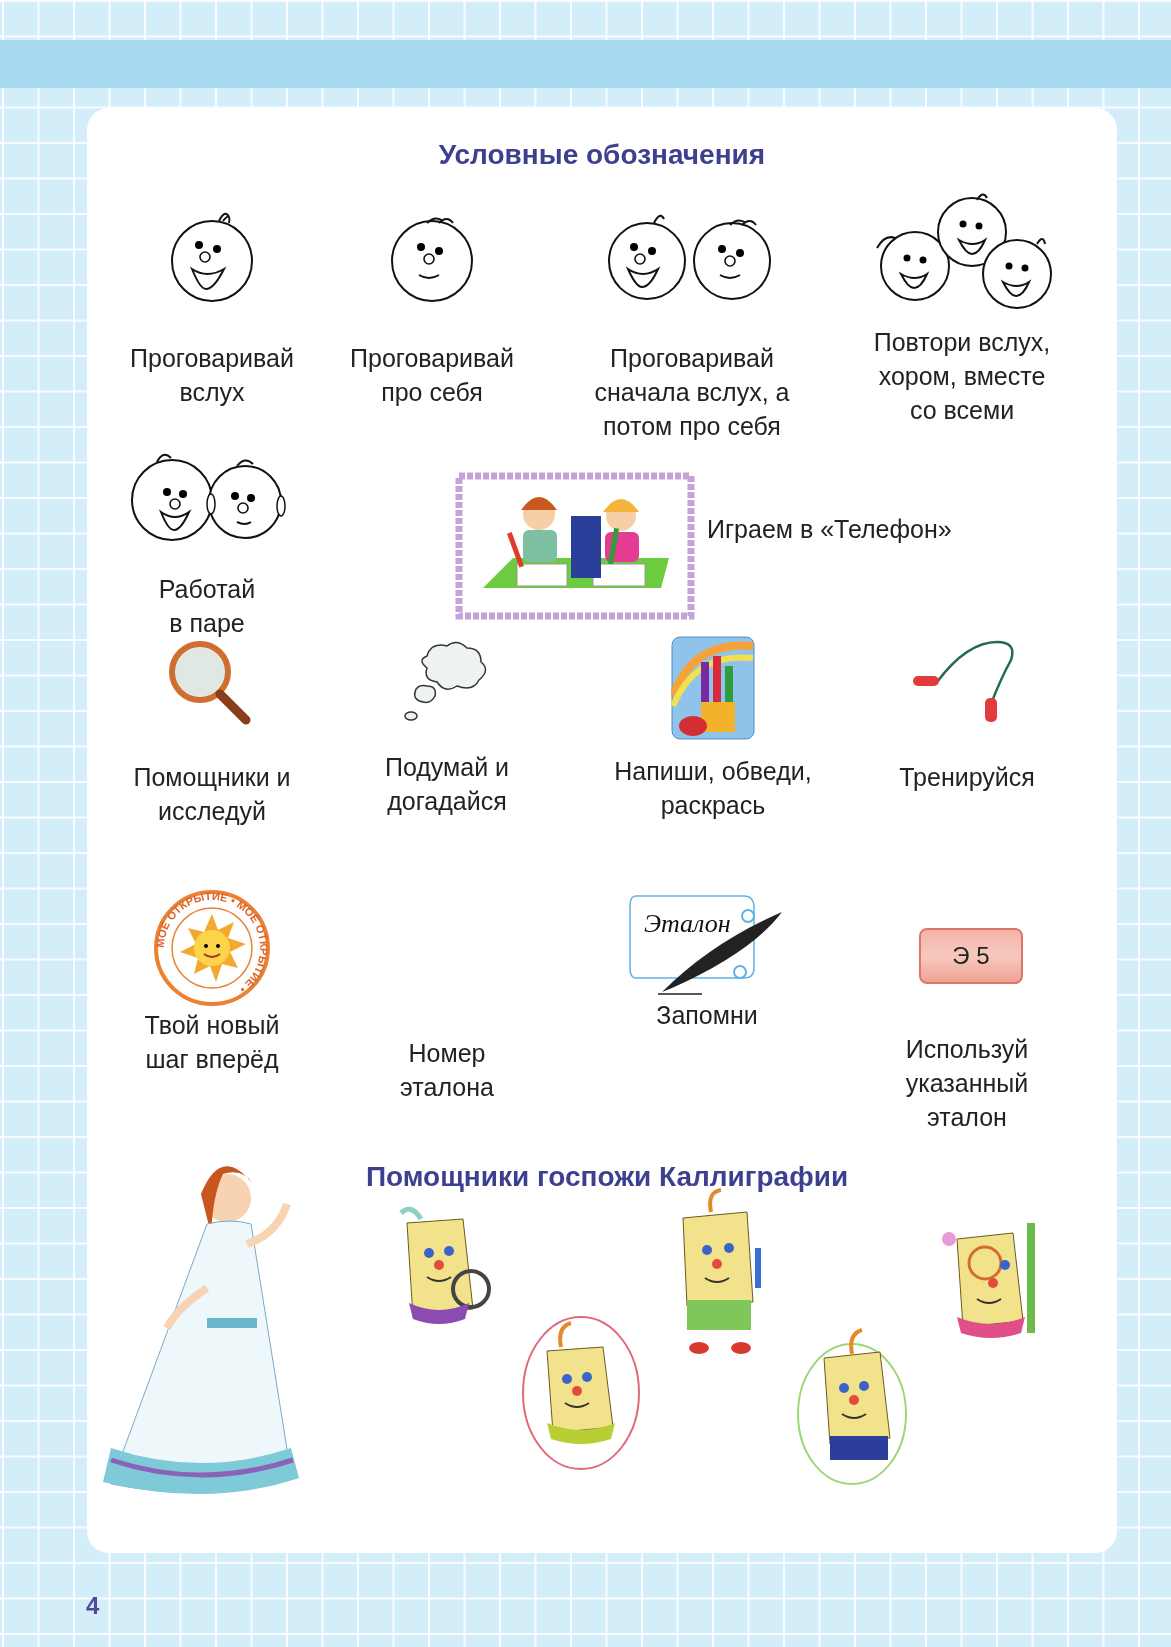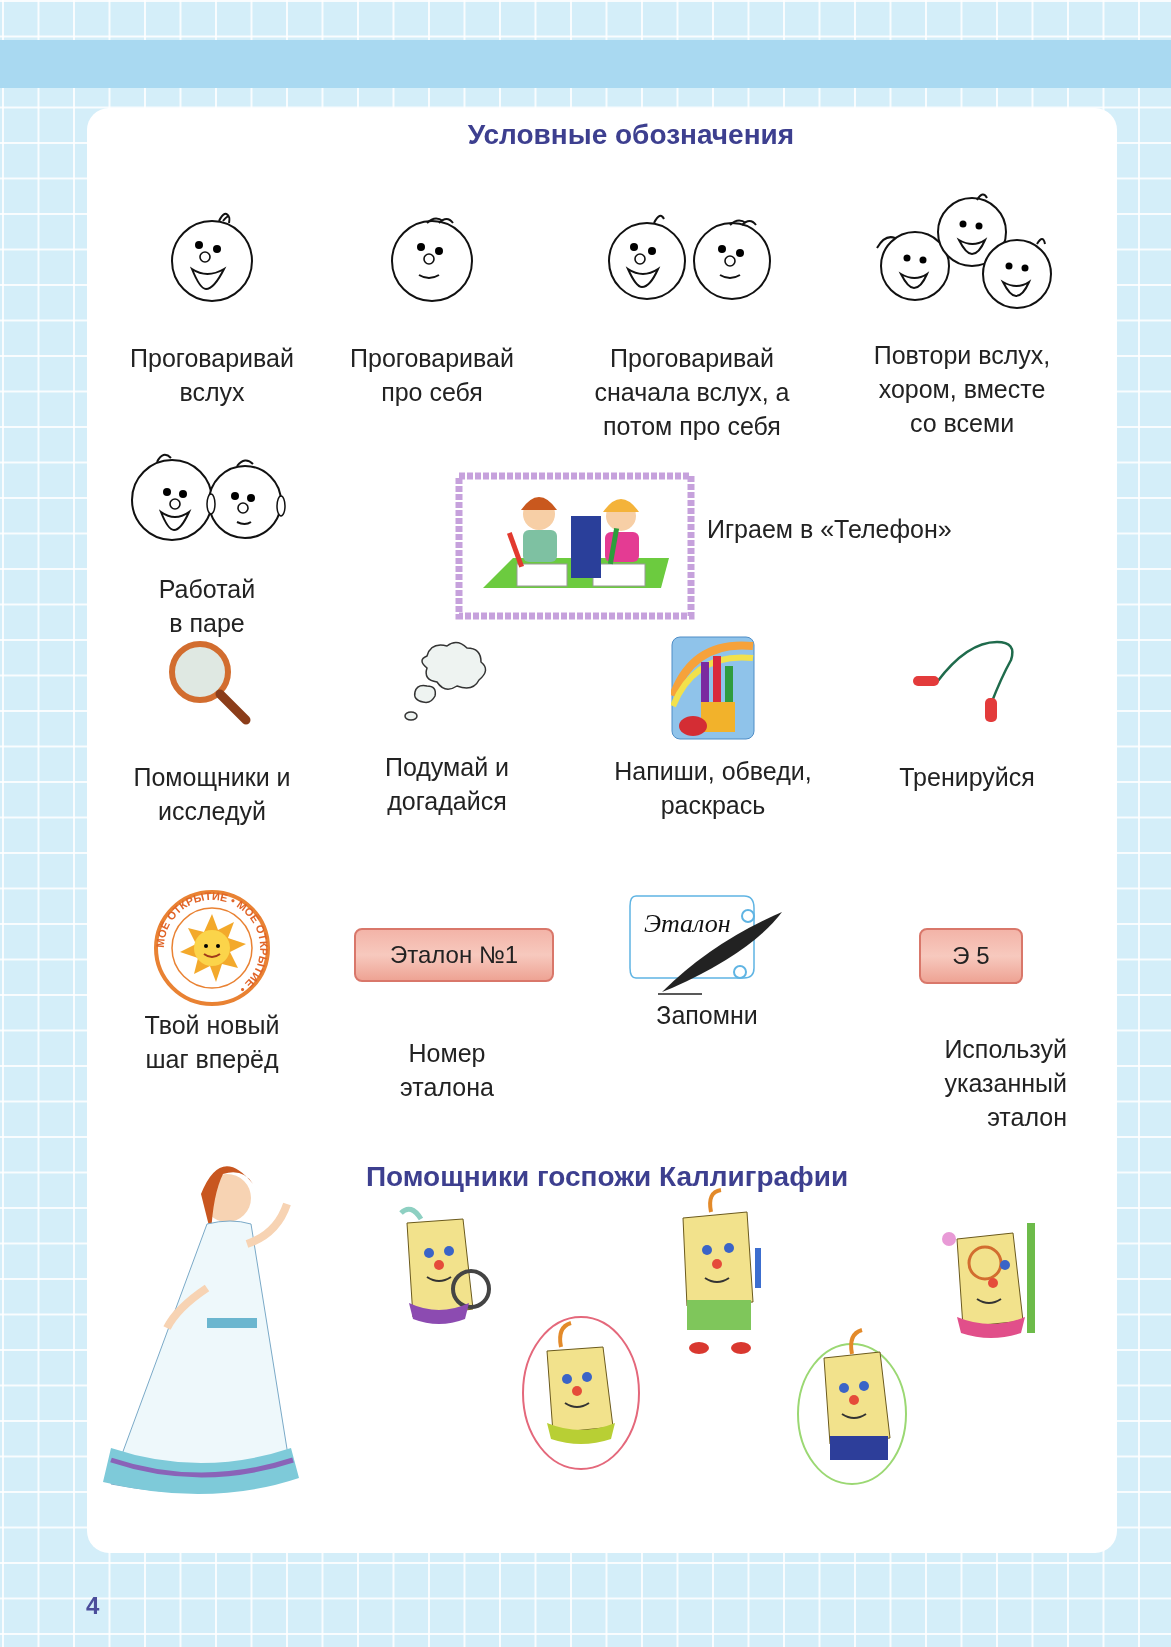--- a/index.html
+++ b/index.html
@@ -24,21 +24,21 @@
   .badge{position:absolute;border-radius:8px;border:2px solid #d9776a;background:linear-gradient(#f3b4a8,#f7c9be 50%,#eea394);
     font-size:24px;display:flex;align-items:center;justify-content:center;color:#222;}
 </style>
 </head>
 <body>
 
 <div class="band"></div>
 
 <div class="card">
 
-  <div class="title" style="top:11px;padding-left:29px;">Условные обозначения</div>
+  <div class="title" style="top:31px;">Условные обозначения</div>
 
   <div class="legend-item" style="left:10px;top:95px;width:230px;">
     <svg width="110" height="110" viewBox="0 0 110 110" style="display:block;margin:0 auto;">
       <circle cx="55" cy="58" r="40" fill="#fff" stroke="#111" stroke-width="2"></circle>
       <path d="M62 18 q6 -12 10 -4 M66 18 q8 -10 6 2" fill="none" stroke="#111" stroke-width="2"></path>
       <circle cx="42" cy="42" r="4"></circle>
         <circle cx="60" cy="46" r="4"></circle>
       <circle cx="48" cy="54" r="5" fill="#fff" stroke="#111" stroke-width="1.6"></circle>
       <path d="M35 66 q15 10 32 0 q-10 20 -18 20 q-6 0 -14 -20z" fill="#fff" stroke="#111" stroke-width="2"></path>
     </svg>
@@ -96,21 +96,21 @@
       <path d="M120 12 q6 -10 10 -2" fill="none" stroke="#111" stroke-width="2"></path>
       <circle cx="106" cy="36" r="3.5"></circle>
         <circle cx="122" cy="38" r="3.5"></circle>
       <path d="M102 52 q14 8 26 0 q-6 14 -13 14 q-6 0 -13 -14z" fill="#fff" stroke="#111" stroke-width="2"></path>
       <circle cx="160" cy="86" r="34" fill="#fff" stroke="#111" stroke-width="2"></circle>
       <path d="M180 56 q6 -10 8 0" fill="none" stroke="#111" stroke-width="2"></path>
       <circle cx="152" cy="78" r="3.5"></circle>
         <circle cx="168" cy="80" r="3.5"></circle>
       <path d="M146 94 q14 8 26 0 q-6 14 -13 14 q-6 0 -13 -14z" fill="#fff" stroke="#111" stroke-width="2"></path>
     </svg>
-    <div class="caption" style="margin-top:25px;">
+    <div class="caption" style="margin-top:12px;">
       <div>Повтори вслух,</div>
       <div>хором, вместе</div>
       <div>со всеми</div>
     </div>
   </div>
 
   <div class="legend-item" style="left:20px;top:340px;width:200px;">
     <svg width="160" height="100" viewBox="0 0 160 100" style="display:block;margin:0 auto;">
       <circle cx="45" cy="52" r="40" fill="#fff" stroke="#111" stroke-width="2"></circle>
       <path d="M30 14 q6 -12 14 -4" fill="none" stroke="#111" stroke-width="2"></path>
@@ -219,21 +219,20 @@
         </defs>
       <text font-size="11" font-weight="bold" fill="#e06428" font-family="Liberation Sans, sans-serif"><textPath href="#ring">МОЁ ОТКРЫТИЕ • МОЁ ОТКРЫТИЕ •</textPath></text>
     </svg>
     <div class="caption" style="">
       <div>Твой новый</div>
       <div>шаг вперёд</div>
     </div>
   </div>
 
   <div class="legend-item" style="left:250px;top:780px;width:220px;height:250px;">
-    <div class="badge" style="left:17px;top:40px;width:196px;height:50px;position:absolute;">Эталон №1</div>
     <div class="caption" style="position:absolute;top:136px;width:100%;margin-top:12px;">
       <div>Номер</div>
       <div>эталона</div>
     </div>
   </div>
 
   <div class="legend-item" style="left:510px;top:780px;width:220px;">
     <svg width="170" height="110" viewBox="0 0 170 110" style="display:block;margin:0 auto;">
       <path d="M14 8 h108 q10 0 10 12 v60 q0 10 -10 10 h-108 q-6 0 -6 -10 v-62 q0 -10 6 -10z" fill="#fff" stroke="#5fb4e3" stroke-width="1.5"></path>
       <circle cx="126" cy="28" r="6" fill="none" stroke="#5fb4e3" stroke-width="2"></circle>
@@ -242,21 +241,21 @@
       <path d="M40 104 q50 -50 120 -80 q-30 40 -110 76z" fill="#222"></path>
       <line x1="36" y1="106" x2="80" y2="106" stroke="#222" stroke-width="1.5"></line>
     </svg>
     <div class="caption" style="">
       <div>Запомни</div>
     </div>
   </div>
 
   <div class="legend-item" style="left:780px;top:780px;width:200px;height:330px;">
     <div class="badge" style="left:52px;top:40px;width:100px;height:52px;position:absolute;">Э 5</div>
-    <div class="caption" style="position:absolute;top:144px;width:100%;text-align:right;">
+    <div class="caption" style="position:absolute;top:144px;width:100%;">
       <div>Используй</div>
       <div>указанный</div>
       <div>эталон</div>
     </div>
   </div>
 
   <div class="title" style="top:1053px;font-size:28px;left:120px;width:800px;">Помощники госпожи Каллиграфии</div>
 
   <svg class="icon" style="left:10px;top:1040px;" width="250" height="400" viewBox="0 0 250 400">
     <circle cx="130" cy="50" r="24" fill="#f7d3b3"></circle>

